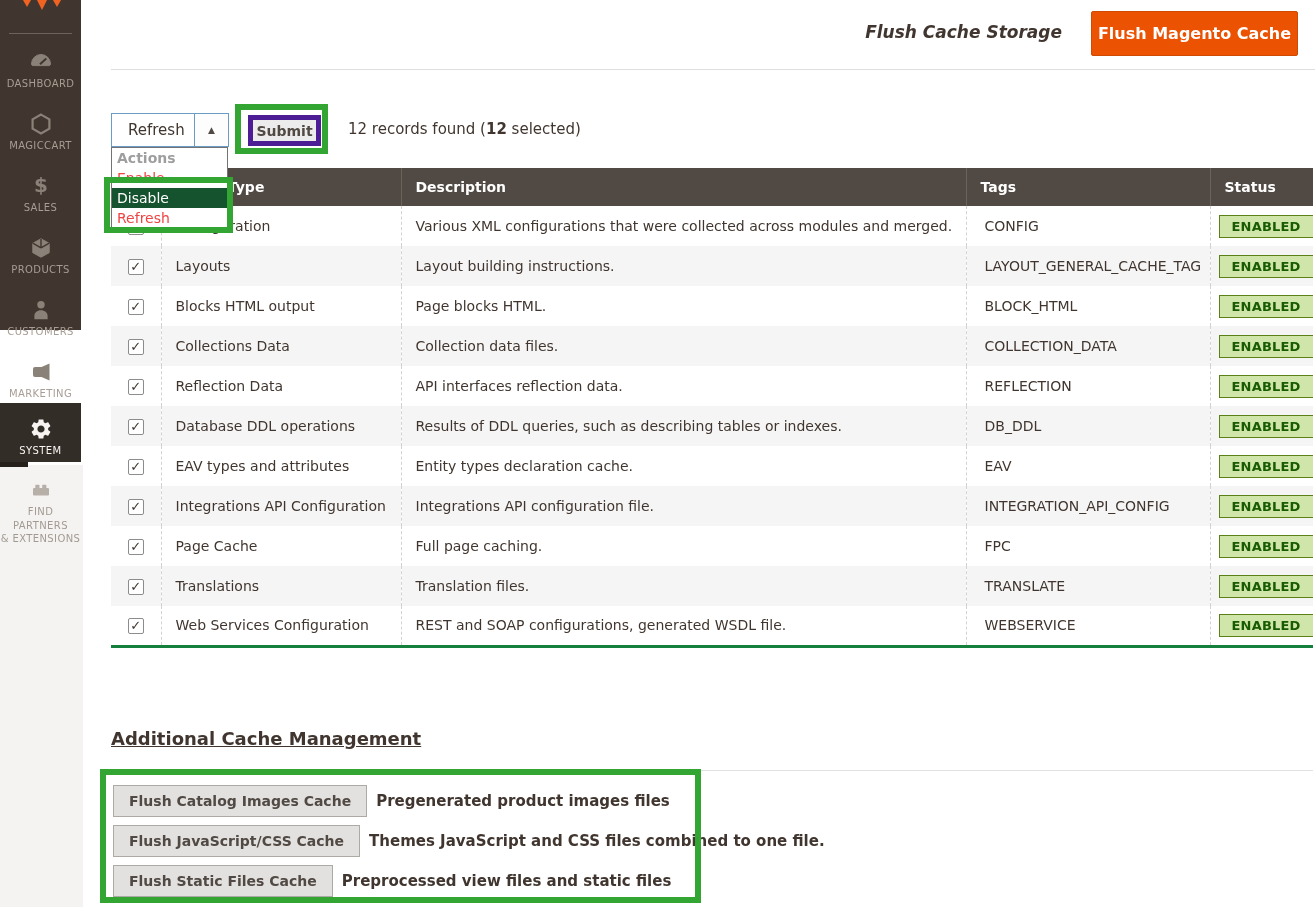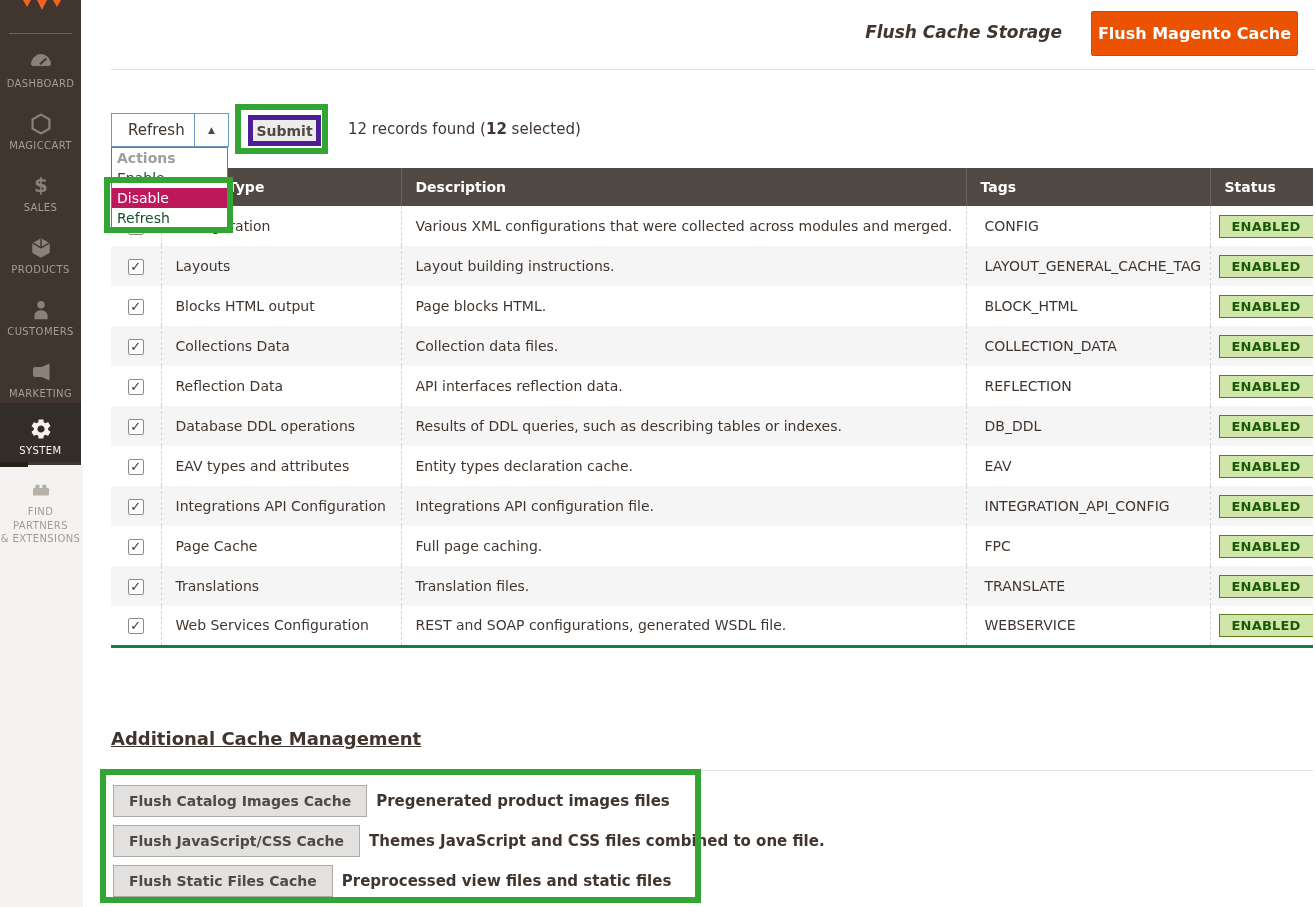--- a/index.html
+++ b/index.html
@@ -1,20 +1,20 @@
 <!DOCTYPE html>
 <html><head>
 <meta charset="utf-8">
 <style>
   * { margin:0; padding:0; box-sizing:border-box; }
   html,body { width:1315px; height:907px; background:#fff; overflow:hidden;
     font-family:"DejaVu Sans","Liberation Sans",sans-serif; color:#41362f; }
 
   
-  .sidebar { position:absolute; left:0; top:0; width:81px; height:465px; background:#41362f; z-index:20; }
+  .sidebar { position:absolute; left:0; top:0; width:81px; height:330px; background:#41362f; z-index:20; }
   .sidebar-light { position:absolute; left:0; top:465px; width:83px; height:442px; background:#f5f3f1; z-index:19; }
   .logo { position:absolute; left:22px; top:0; width:40px; height:15px; }
   .logo svg polygon { fill:#f26322; }
   .logo-divider { position:absolute; left:9px; top:33px; width:63px; height:1px; background:#6b635c; }
   .nav-item { position:absolute; left:0; width:81px; text-align:center; cursor:pointer; }
   .nav-icon { display:block; height:24px; }
   .nav-icon svg { width:24px; height:24px; fill:#8a8178; stroke:#8a8178; }
   .nav-icon svg .nofill { fill:none; }
   .nav-icon svg .bgline { stroke:#41362f; fill:none; }
   .nav-label { display:block; margin-top:4px; font-size:10px; letter-spacing:.4px; color:#a79d95; }
@@ -33,23 +33,23 @@
     color:#fff; font-weight:bold; font-size:16px; border:1px solid #cf4a02; border-radius:2px; cursor:pointer; font-family:inherit; }
 
   
   .action-select { position:absolute; left:111px; top:113px; width:118px; height:34px; border:1px solid #6a9cc6;
     background:#fff; display:flex; cursor:pointer; z-index:40; }
   .action-select .sel-label { flex:1; font-size:15px; color:#41362f; display:flex; align-items:center; padding-left:16px; }
   .action-select .sel-arrow { width:34px; border-left:1px solid #6a9cc6; display:flex; align-items:center; justify-content:center;
     font-size:9px; color:#514943; background:#fdfdfd; }
   .action-dropdown { position:absolute; left:111px; top:147px; width:117px; background:#fff;
     border:1px solid #737373; z-index:41; }
-  .action-dropdown .opt { height:20px; line-height:20px; padding-left:5px; font-size:14px; color:#14532d; cursor:pointer; white-space:nowrap; }
+  .action-dropdown .opt { height:20px; line-height:20px; padding-left:5px; font-size:14px; color:#ef4444; cursor:pointer; white-space:nowrap; }
   .action-dropdown .group { font-weight:bold; color:#9e9e9e; cursor:default; }
-  .action-dropdown .highlighted { background:#be185d; color:#fff; }
+  .action-dropdown .highlighted { background:#14532d; color:#fff; }
   .submit-btn { position:absolute; left:248px; top:115px; width:73px; height:31px; background:#ececec;
     border:5px solid #4c1d95; font-weight:bold; font-size:14px; color:#514943; cursor:pointer; font-family:inherit; z-index:30; }
   .records { position:absolute; left:348px; top:120px; font-size:15px; color:#41362f; z-index:5; }
 
   
   .annot { position:absolute; border:6px solid #33a532; z-index:90; pointer-events:none; }
   .annot-submit   { left:235px; top:104px; width:93px;  height:50px; }
   .annot-dropdown { left:104px; top:177px; width:129px; height:56px; }
   .annot-flush    { left:100px; top:769px; width:601px; height:134px; }
 

